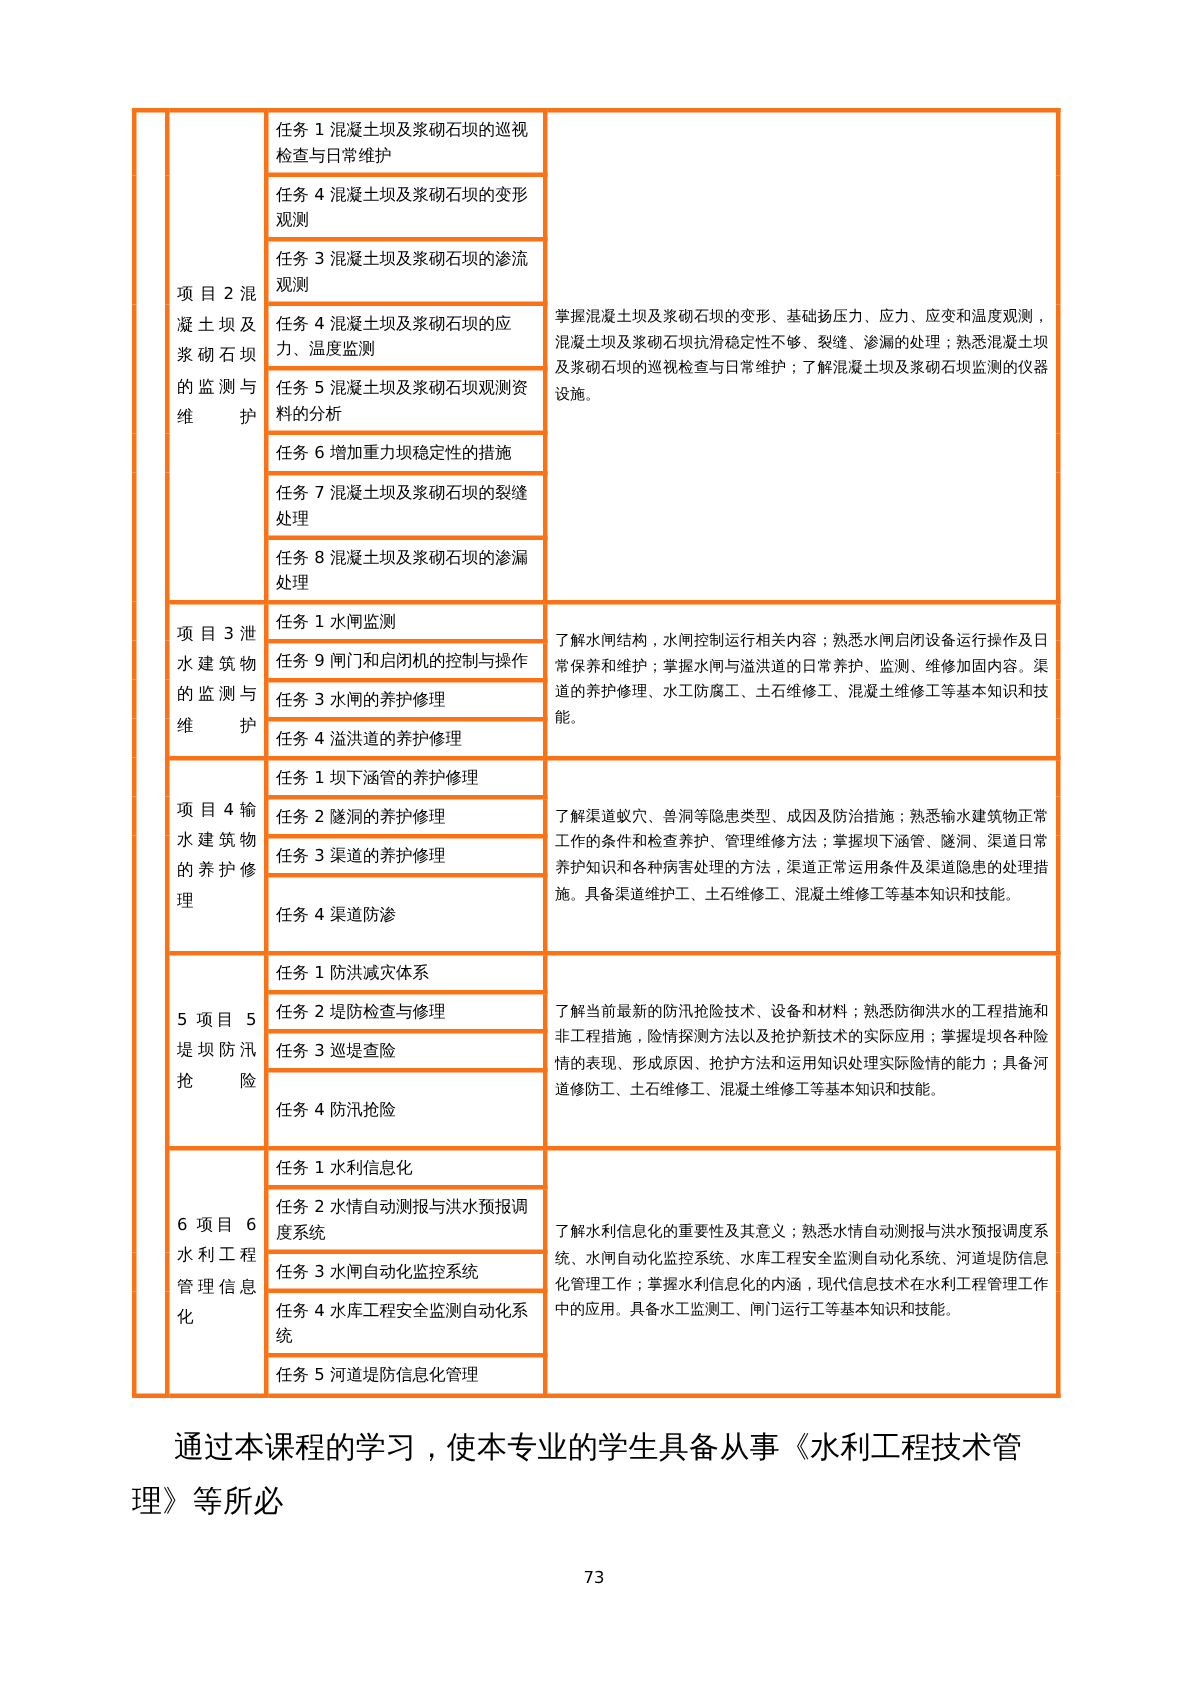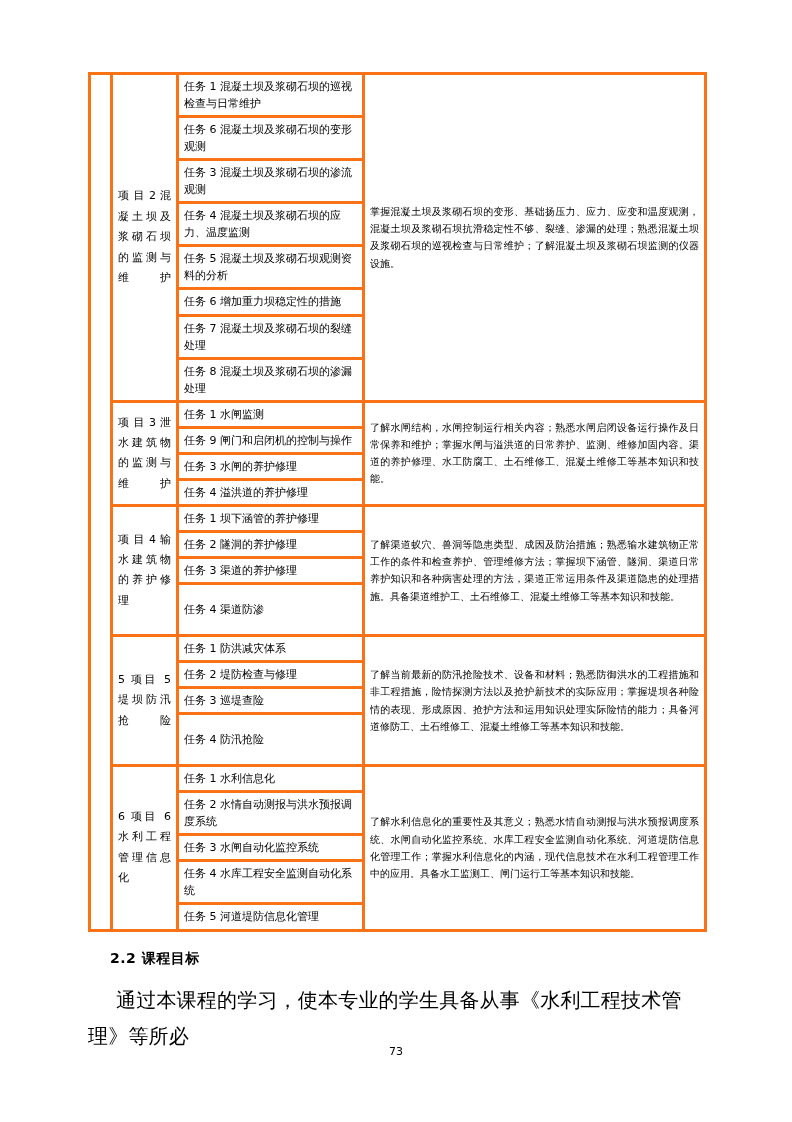--- a/index.html
+++ b/index.html
@@ -88,21 +88,21 @@
           <td class="col-a" rowspan="25"></td>
           <td class="col-b" rowspan="8">
             <span class="cell-b-text">项 目 2 混凝土坝及浆砌石坝的监测与维护</span>
           </td>
           <td class="col-c task-cell">任务 1   混凝土坝及浆砌石坝的巡视检查与日常维护</td>
           <td class="col-d" rowspan="8">
             <div class="desc">掌握混凝土坝及浆砌石坝的变形、基础扬压力、应力、应变和温度观测，混凝土坝及浆砌石坝抗滑稳定性不够、裂缝、渗漏的处理；熟悉混凝土坝及浆砌石坝的巡视检查与日常维护；了解混凝土坝及浆砌石坝监测的仪器设施。</div>
           </td>
         </tr>
         <tr>
-          <td class="col-c task-cell">任务 6   混凝土坝及浆砌石坝的变形观测</td>
+          <td class="col-c task-cell">任务 4   混凝土坝及浆砌石坝的变形观测</td>
         </tr>
         <tr>
           <td class="col-c task-cell">任务 3   混凝土坝及浆砌石坝的渗流观测</td>
         </tr>
         <tr>
           <td class="col-c task-cell">任务 4   混凝土坝及浆砌石坝的应力、温度监测</td>
         </tr>
         <tr>
           <td class="col-c task-cell">任务 5   混凝土坝及浆砌石坝观测资料的分析</td>
         </tr>
@@ -190,19 +190,18 @@
         </tr>
         <tr>
           <td class="col-c task-cell">任务 4   水库工程安全监测自动化系统</td>
         </tr>
         <tr>
           <td class="col-c task-cell">任务 5 河道堤防信息化管理</td>
         </tr>
       </tbody>
     </table>
 
-    <h2 class="section">2.2  课程目标</h2>
     <p class="para">通过本课程的学习，使本专业的学生具备从事《水利工程技术管理》等所必</p>
 
   </div>
 
   <div class="page-number">73</div>
 </div>
 
 </body></html>

